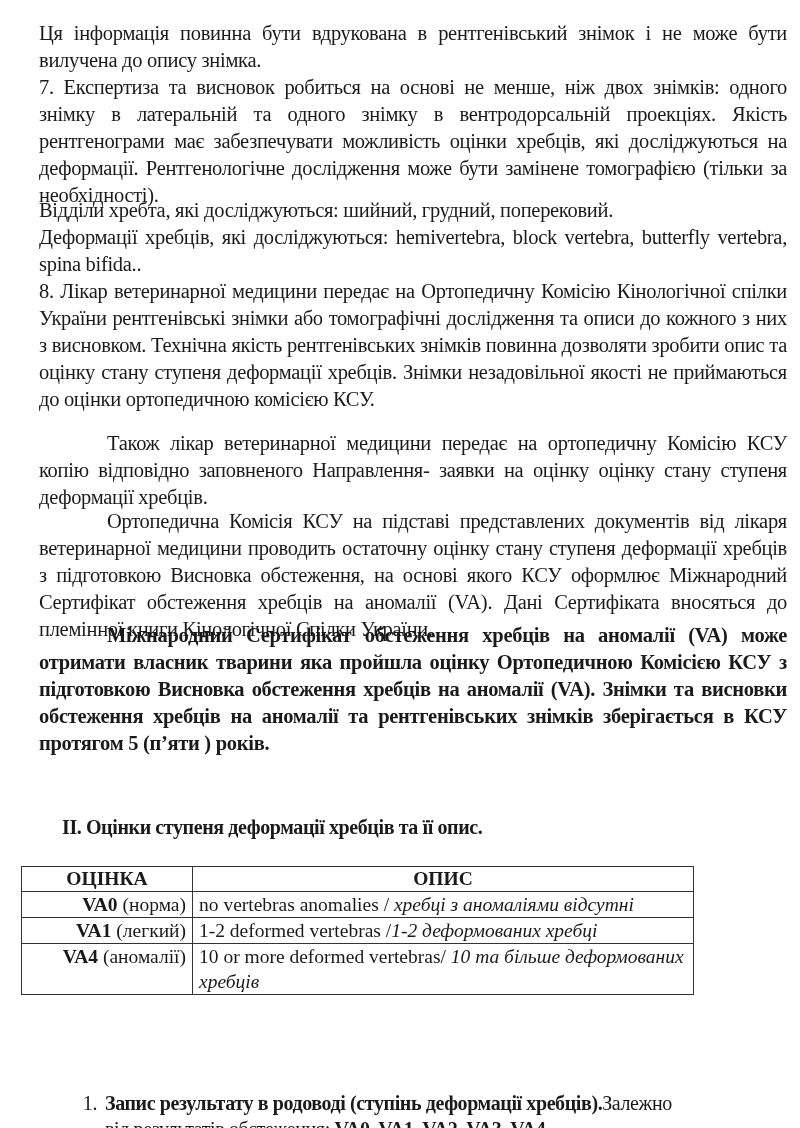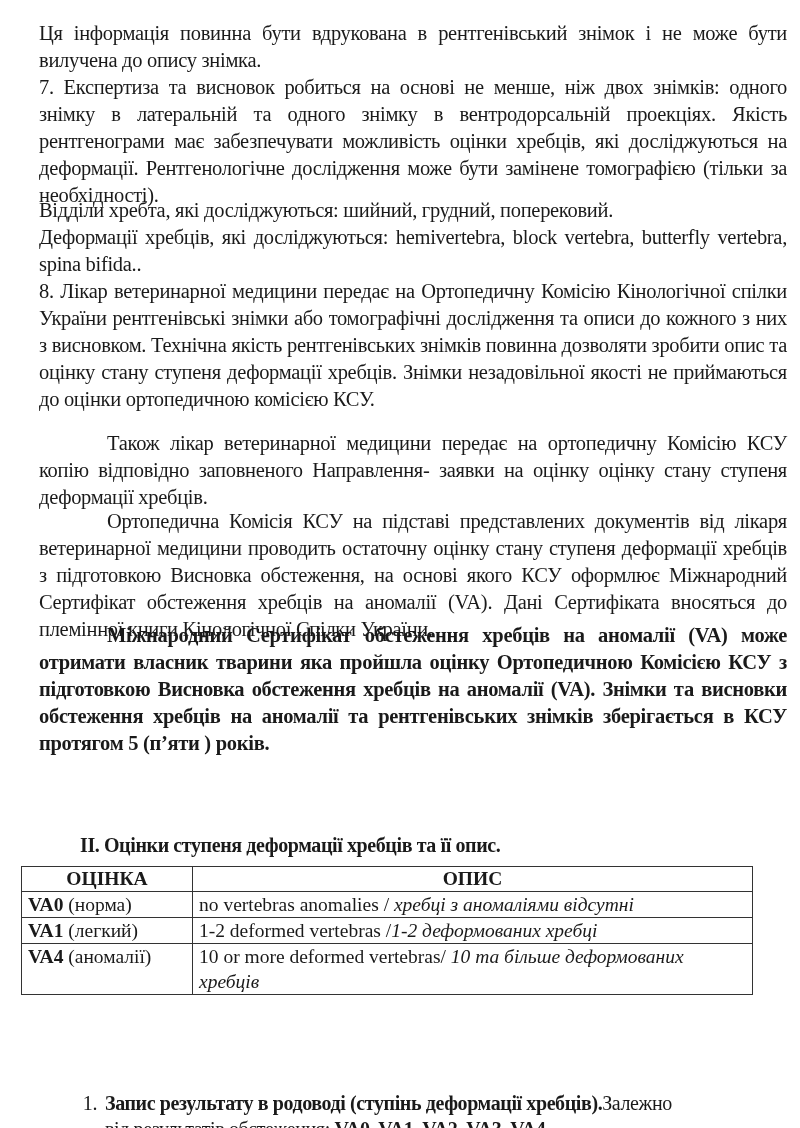--- a/index.html
+++ b/index.html
@@ -12,34 +12,34 @@
   .para {
     position: absolute; left: 21px; width: 748px;
     font-size: 20.5px; line-height: 27px;
     text-align: justify; margin: 18px;
     font-family: "Liberation Sans Narrow", "Liberation Serif", serif;
     letter-spacing: -0.3px;
   }
   .indent { text-indent: 68px; }
   .heading {
     position: absolute; left: 62px; top: 816px;
-    font-size: 20px; font-weight: bold; margin: 18px;
+    font-size: 20px; font-weight: bold; margin: 0;
     letter-spacing: -0.4px;
   }
   table.grades {
-    position: absolute; left: 21px; top: 866px; width: 732px;
+    position: absolute; left: 21px; top: 866px; width: 673px;
     border-collapse: collapse;
     font-family: "Liberation Serif", serif; font-size: 19.5px;
   }
   table.grades th, table.grades td {
     border: 1.5px solid #333; padding: 0 6px; vertical-align: top;
     line-height: 25px; text-align: left;
   }
   table.grades th { font-weight: bold; text-align: center; line-height: 24px; }
-  table.grades td.grade { width: 158px; white-space: nowrap; }
+  table.grades td.grade { width: 158px; white-space: nowrap; text-align: right; }
   table.grades td.grade b { font-weight: bold; }
   .it { font-style: italic; }
   .footnote {
     position: absolute; left: 40px; top: 1077px; width: 730px;
     font-size: 20px; line-height: 26px; margin: 13px; letter-spacing: -0.4px;
   }
   .footnote .num { display: inline-block; width: 44px; text-align: right; padding-right: 8px; }
   .footnote .cont { padding-left: 52px; display: block; }
   b { font-weight: bold; }
 </style>

